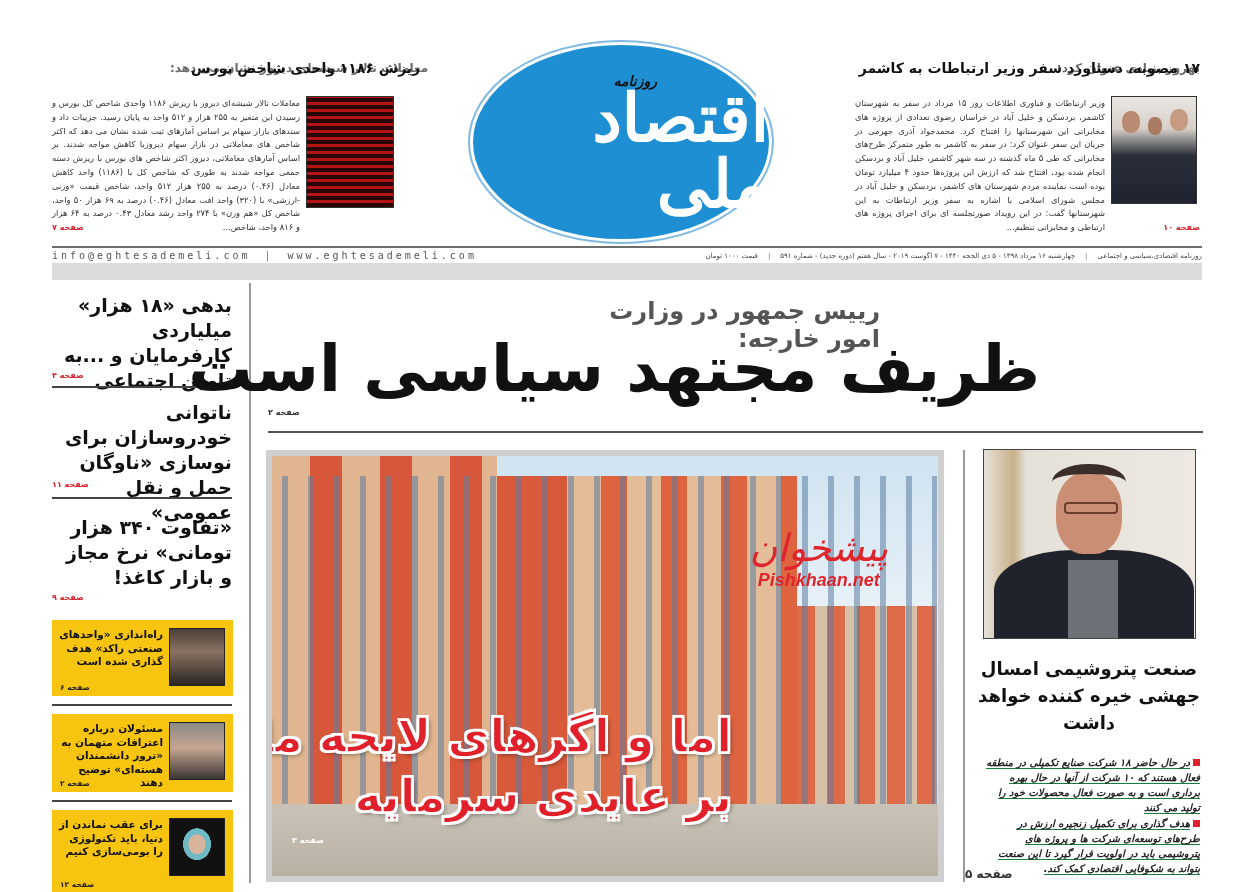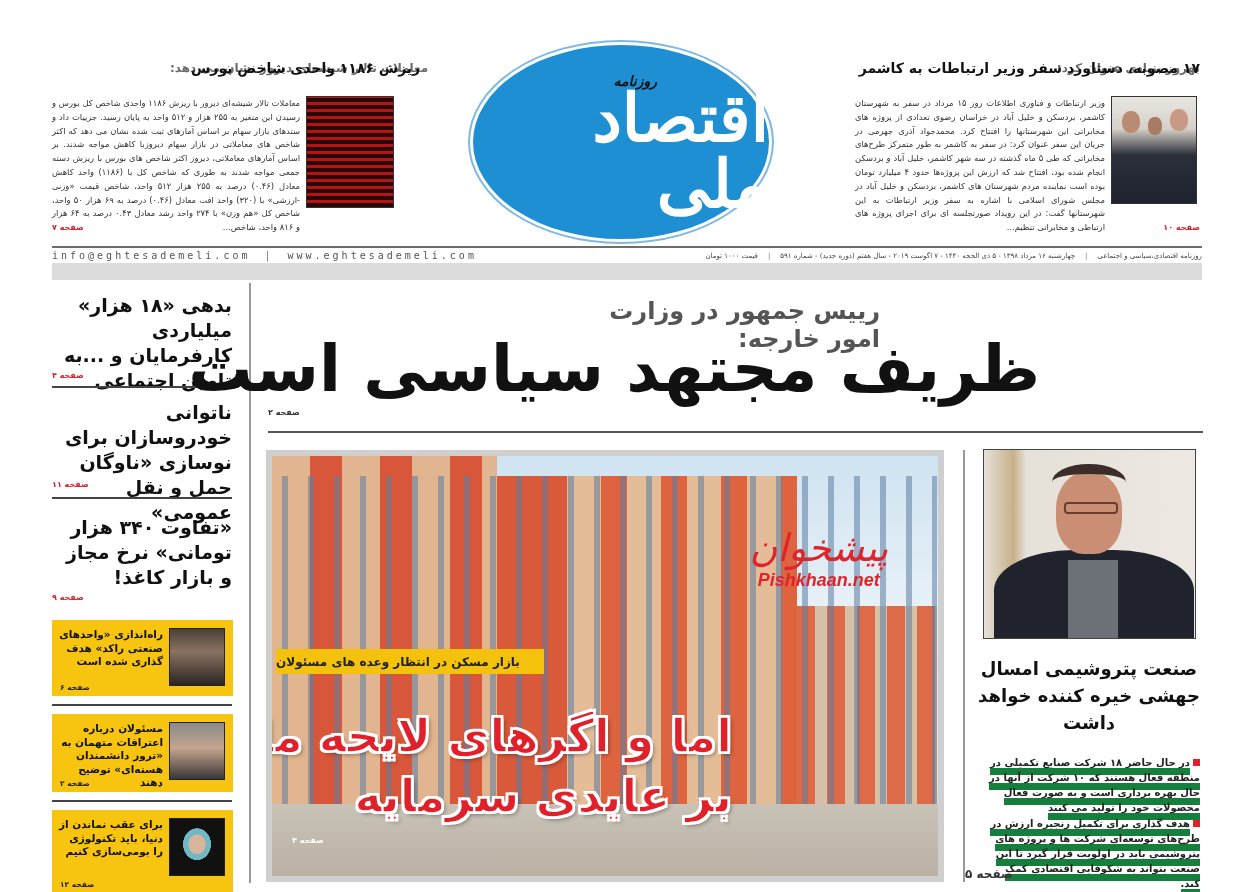--- a/index.html
+++ b/index.html
@@ -62,21 +62,21 @@
   .right-photo { position: absolute; left: 983px; top: 449px; width: 213px; height: 190px; border: 1px solid #444;
     background: linear-gradient(90deg, #e6e1d8 0%, #c8b08a 14%, #e5e1d9 20%, #ede9e2 100%); overflow: hidden; }
   .rp-head { position: absolute; left: 72px; top: 22px; width: 66px; height: 82px; background: #c98e74; border-radius: 45% 45% 42% 42%; }
   .rp-hair { position: absolute; left: 68px; top: 14px; width: 74px; height: 36px; background: #3b2e28; border-radius: 50% 50% 10% 10%; }
   .rp-glass { position: absolute; left: 80px; top: 52px; width: 54px; height: 12px; border: 2px solid #6a3e2a; border-radius: 4px; }
   .rp-jacket { position: absolute; left: 10px; top: 100px; width: 200px; height: 100px; background: #20232b; border-radius: 40% 40% 0 0; }
   .rp-shirt { position: absolute; left: 84px; top: 110px; width: 50px; height: 90px; background: #6c7178; }
 
   .right-head { position: absolute; left: 975px; top: 655px; width: 228px; font-size: 18px; font-weight: bold; line-height: 27px; text-align: center; color: #111; }
   .bullet-para { position: absolute; left: 985px; width: 215px; font-size: 10px; font-weight: bold; line-height: 15px; color: #222; text-align: right; }
-  .bullet-para .ul { border-bottom: 7px solid #15803d; display: inline; }
+  .bullet-para .ul { border-bottom: 1px solid #15803d; display: inline; font-style: italic; }
   .sq { display: inline-block; width: 7px; height: 7px; background: #e0202a; margin-left: 3px; }
   .right-ref { position: absolute; left: 965px; top: 867px; font-size: 12px; color: #333; font-weight: bold; }
 
   
   .ph { position: absolute; border: 1px solid #333; overflow: hidden; }
 </style>
 </head>
 <body>
 
 <div class="abs kicker" style="right:50px; top:37px;">بهروز بنیادی عنوان کرد:</div>
@@ -168,21 +168,20 @@
     <div class="bldg" style="left:295px; width:230px; height:330px; background:repeating-linear-gradient(90deg,#e4bd98 0 34px,#de6440 34px 60px);"></div>
     <div class="bldg" style="left:525px; width:140px; height:200px; background:repeating-linear-gradient(90deg,#dd6a48 0 18px,#d7c0a8 18px 30px);"></div>
     <div class="bldg win" style="left:0; width:665px; height:330px; opacity:.55;"></div>
     <div class="ground"></div>
 
     <div class="watermark">
       <div class="wm-fa">پیشخوان</div>
       <div class="wm-en">Pishkhaan.net</div>
     </div>
 
-    <div class="photo-caption">بازار مسکن در انتظار وعده های مسئولان</div>
 
     <div class="red-headline">
       <div>اما و اگرهای لایحه مالیات</div>
       <div>بر عایدی سرمایه</div>
     </div>
     <div class="photo-ref">صفحه ۳</div>
   </div>
 </div>
 
 <div class="right-photo">

